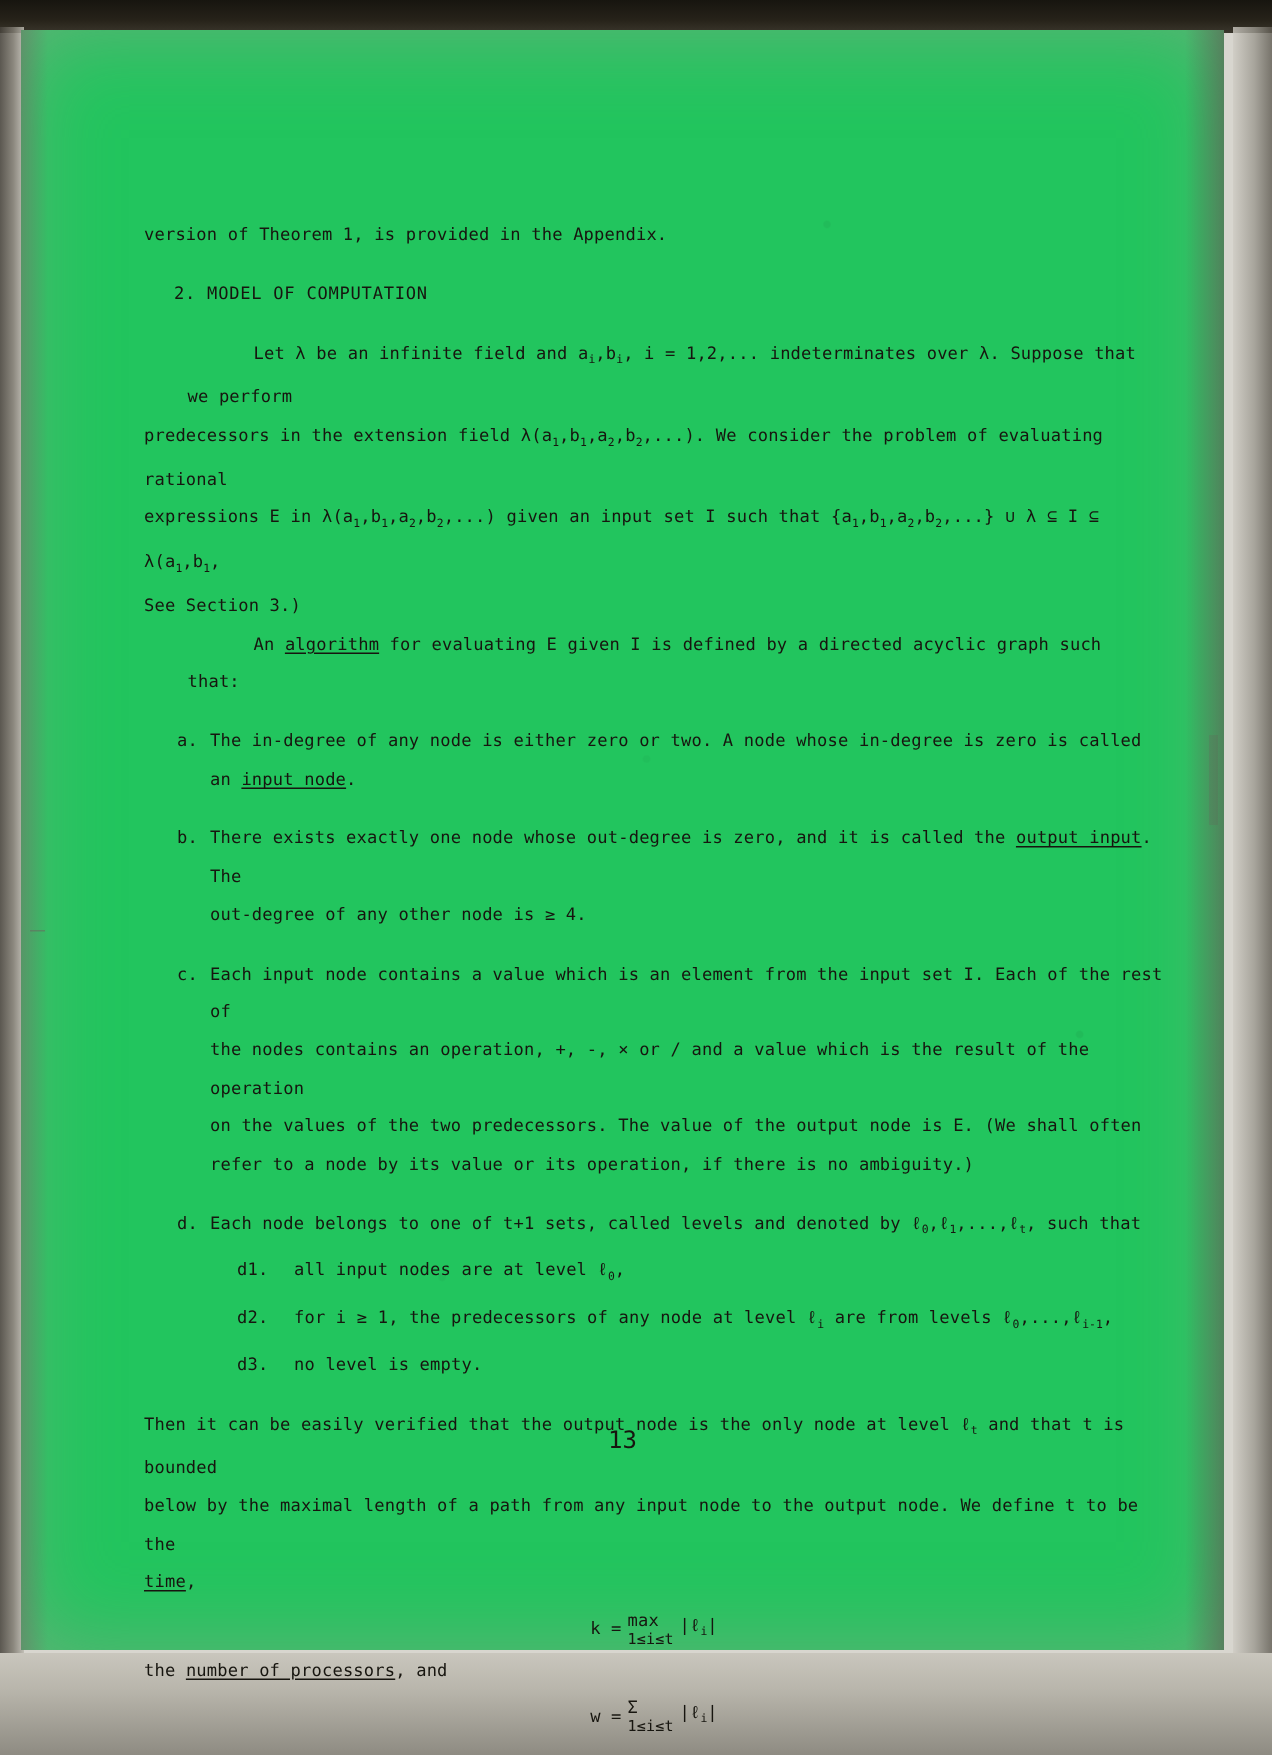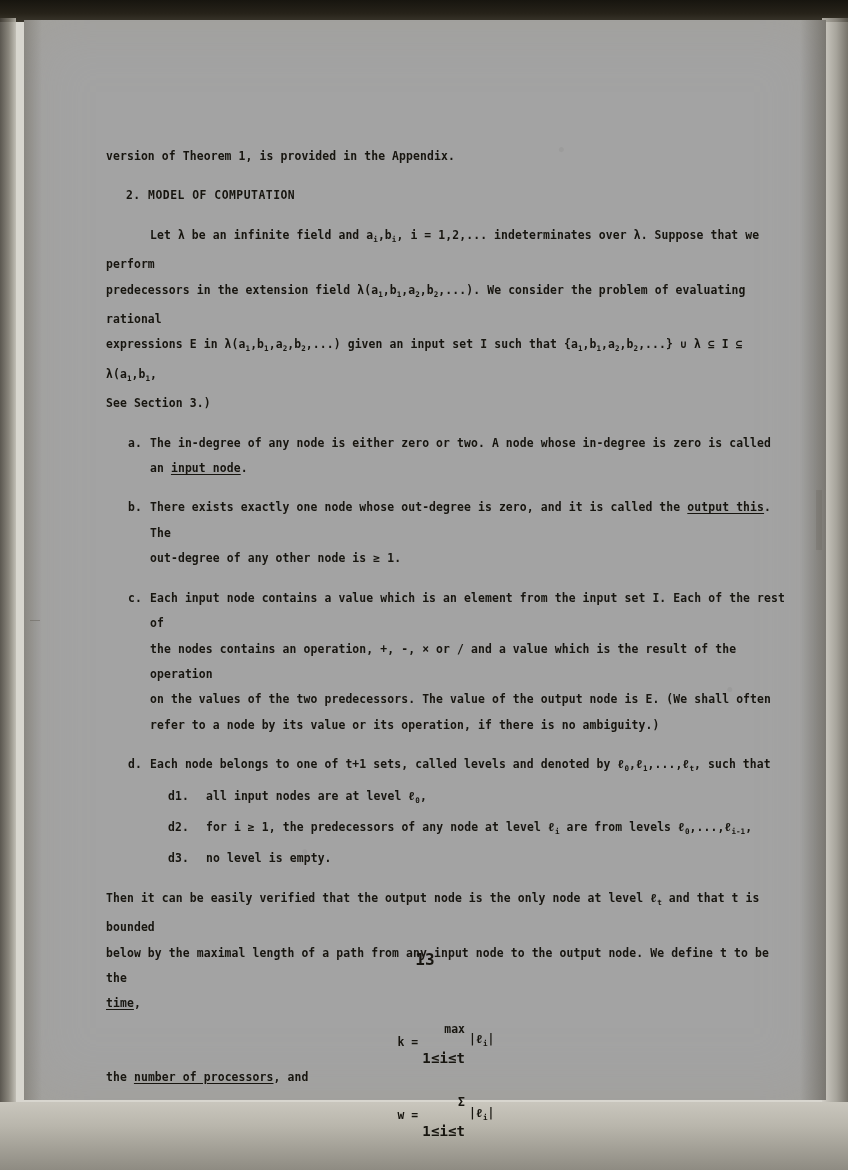--- a/index.html
+++ b/index.html
@@ -45,27 +45,26 @@
     position: absolute;
     right: 0; top: 18px;
     width: 26px; height: 1092px;
     background: linear-gradient(270deg,#5f5b52 0%, #9b988f 45%, #cfccc4 100%);
     opacity: .8;
   }
 
   
   .paper {
     position: absolute;
-    left: 24px;
+    left: 14px;
     top: 20px;
     width: 802px;
     height: 1080px;
-    background: #a3a3a3;
+    background: #22c55e;
     box-shadow: inset 0 0 60px rgba(160,156,145,.55);
-    font-weight: bold;
   }
   .paper:after {
     
     content: "";
     position: absolute;
     right: 0; top: 0;
     width: 26px; height: 100%;
     background: linear-gradient(270deg, rgba(90,86,78,.55) 0%, rgba(200,197,188,0) 100%);
   }
   .paper:before {
@@ -100,21 +99,21 @@
     font-size: 11.4px;
     line-height: 25.4px;
     letter-spacing: .12px;
   }
   .p {
     margin: 0 0 0 0;
     text-align: left;
     white-space: normal;
   }
   .blockgap { height: 14px; }
-  .indent { text-indent: 44px; }
+  .indent { text-indent: 44px; margin-left: 29px; }
 
   .sec-head { letter-spacing: .5px; margin-left: 20px; }
 
   .u { text-decoration: underline; text-underline-offset: 2px; }
 
   
   .list-item {
     display: flex;
     margin-top: 14px;
   }
@@ -141,29 +140,29 @@
 
   
   .eq {
     text-align: center;
     margin: 4px 0 2px 0;
     line-height: 16px;
   }
   .eq .stack {
     display: inline-block;
     vertical-align: middle;
-    text-align: right;
+    text-align: left;
     position: relative;
   }
   .eq .big { font-size: 11.4px; }
   .eq .lim {
     display: block;
-    font-size: 14px;
+    font-size: 10px;
     line-height: 10px;
-    margin-top: 16px;
+    margin-top: 1px;
   }
   .eq-row { display: inline-flex; align-items: center; gap: 4px; }
 
   sub { font-size: 7.6px; vertical-align: -3px; letter-spacing: 0; }
 
   .pageno {
     position: absolute;
     left: 0; right: 0;
     top: 930px;
     text-align: center;
@@ -212,38 +211,41 @@
         <span>predecessors in the extension field λ(a</span><sub>1</sub><span>,b</span><sub>1</sub><span>,a</span><sub>2</sub><span>,b</span><sub>2</sub><span>,...).  We consider the problem of evaluating rational</span>
       </div>
 
       <div class="p">
         <span>expressions E in λ(a</span><sub>1</sub><span>,b</span><sub>1</sub><span>,a</span><sub>2</sub><span>,b</span><sub>2</sub><span>,...) given an input set I such that {a</span><sub>1</sub><span>,b</span><sub>1</sub><span>,a</span><sub>2</sub><span>,b</span><sub>2</sub><span>,...} ∪ λ ⊆ I ⊆ λ(a</span><sub>1</sub><span>,b</span><sub>1</sub>,
       </div>
 
 
       <div class="p">See Section 3.)</div>
 
+      <div class="p indent">
+        <span>An </span><span class="u">algorithm</span><span> for evaluating E given I is defined by a directed acyclic graph such that:</span>
+      </div>
 
       <div class="list-item">
         <div class="list-label">a.</div>
         <div class="list-body">
           <div class="p">The in-degree of any node is either zero or two.  A node whose in-degree is zero is called</div>
           <div class="p">
             <span>an </span><span class="u">input node</span><span>.</span>
           </div>
         </div>
       </div>
 
       <div class="list-item">
         <div class="list-label">b.</div>
         <div class="list-body">
           <div class="p">
-            <span>There exists exactly one node whose out-degree is zero, and it is called the </span><span class="u">output this</span><span>.  The</span>
-          </div>
-          <div class="p">out-degree of any other node is ≥ 1.</div>
+            <span>There exists exactly one node whose out-degree is zero, and it is called the </span><span class="u">output input</span><span>.  The</span>
+          </div>
+          <div class="p">out-degree of any other node is ≥ 4.</div>
         </div>
       </div>
 
       <div class="list-item">
         <div class="list-label">c.</div>
         <div class="list-body">
           <div class="p">Each input node contains a value which is an element from the input set I.  Each of the rest of</div>
           <div class="p">the nodes contains an operation, +, -, × or / and a value which is the result of the operation</div>
           <div class="p">on the values of the two predecessors.  The value of the output node is E.  (We shall often</div>
           <div class="p">refer to a node by its value or its operation, if there is no ambiguity.)</div>

